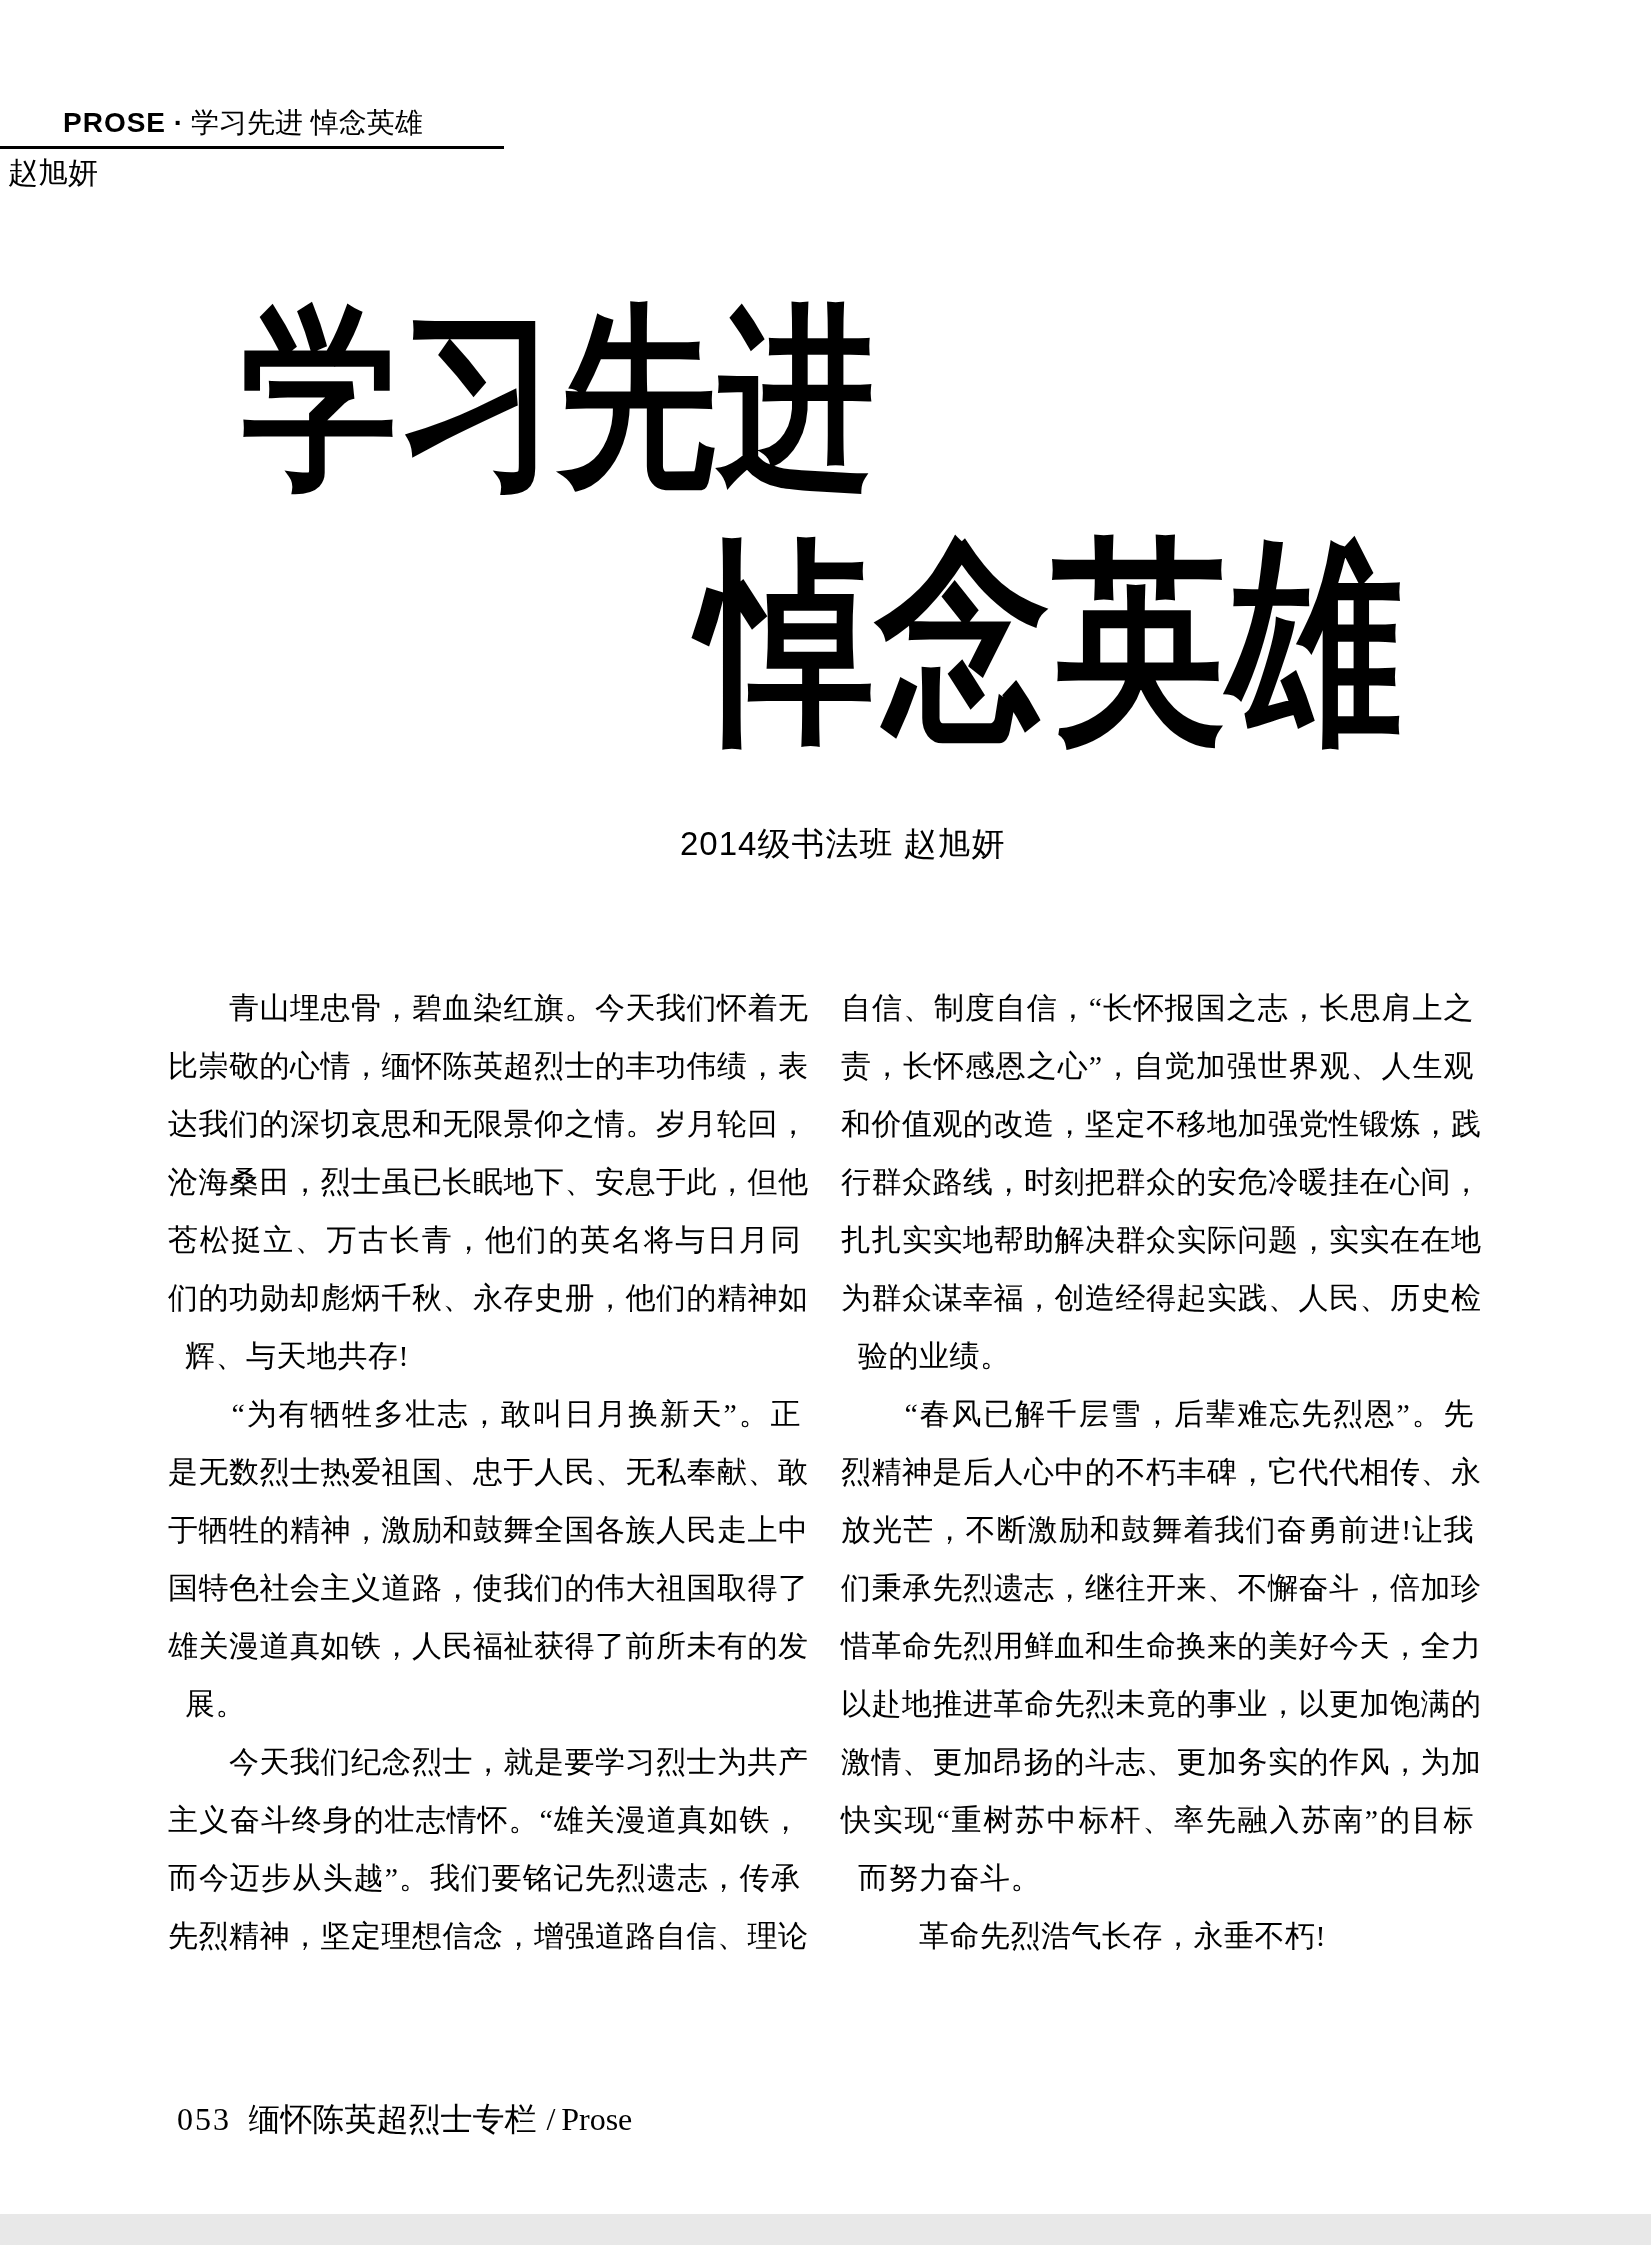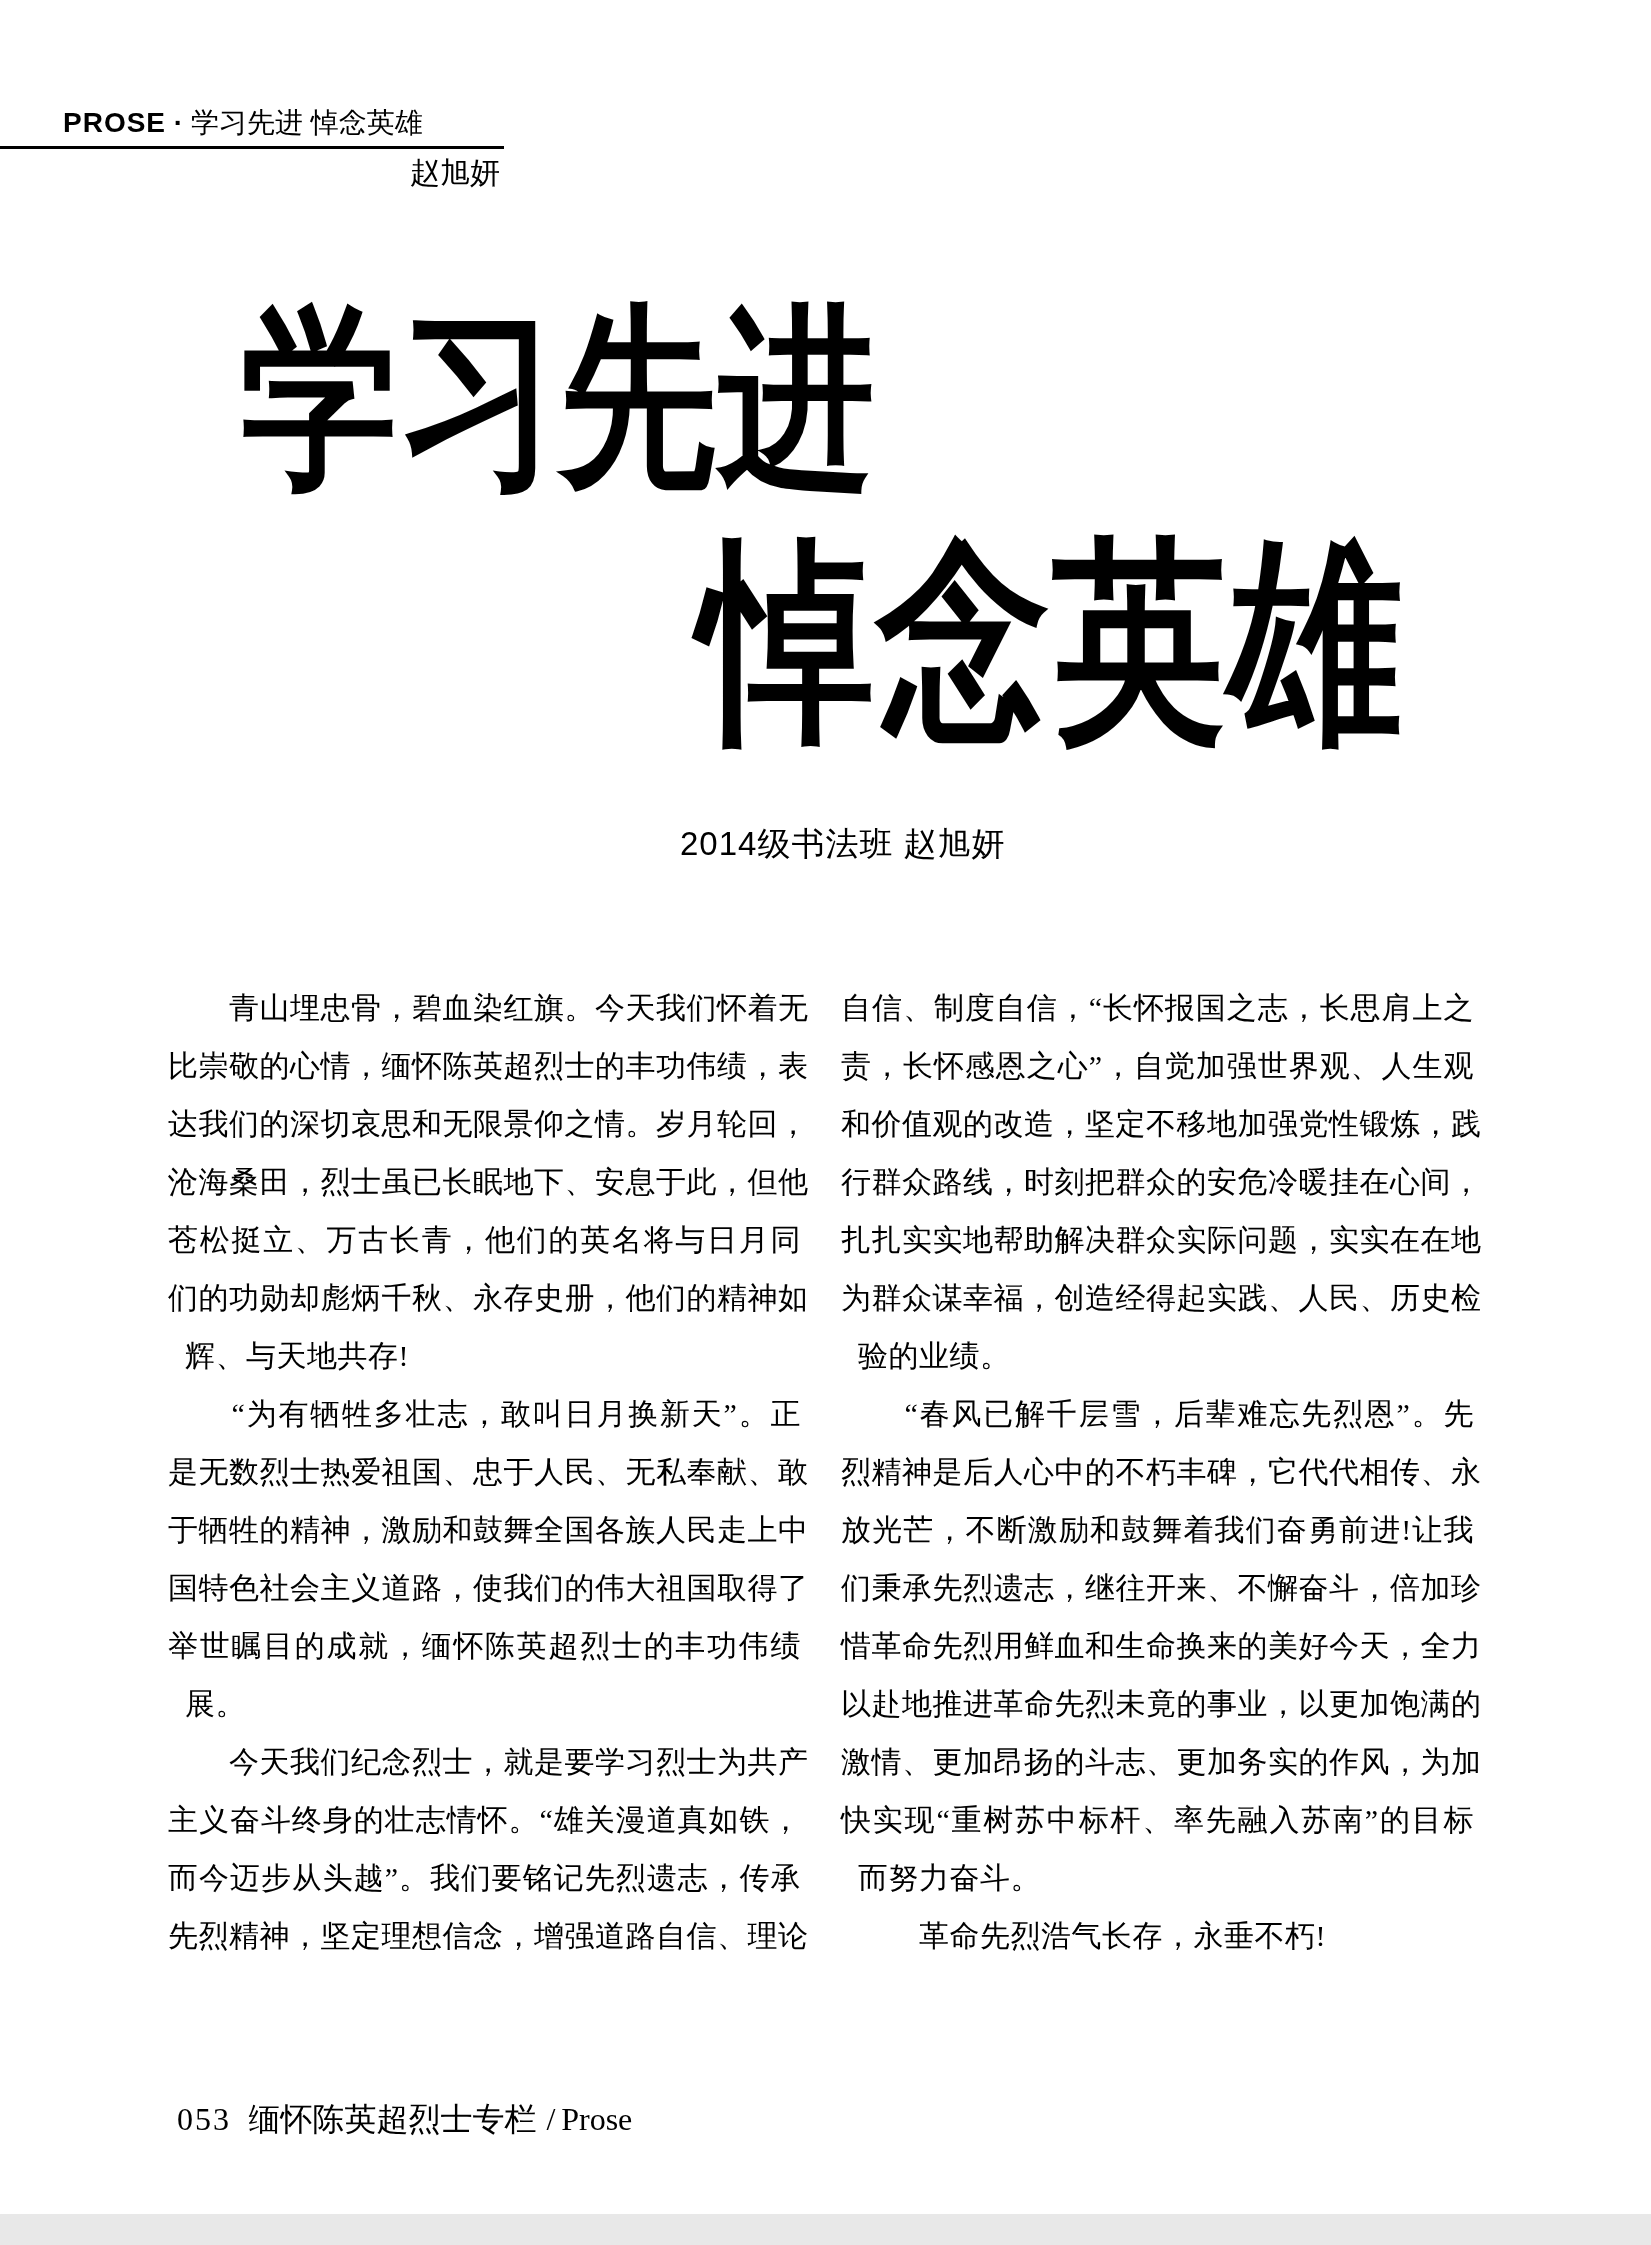--- a/index.html
+++ b/index.html
@@ -18,22 +18,22 @@
     font-family:"Liberation Sans","DejaVu Sans",sans-serif;
     font-size:28px;line-height:33px;white-space:nowrap;
   }
   .m-header .mag{font-weight:800;letter-spacing:1px;}
   .m-header .sep{font-weight:700;padding:0 7.8px;}
   .m-header .sec{font-weight:500;}
   .header-rule{
     position:absolute;left:0;top:146px;width:504px;height:2.9px;background:#000;
   }
   .header-author{
-    position:absolute;left:0;top:154px;width:500px;
-    text-align:right;font-size:30px;line-height:37px;
+    position:absolute;left:8px;top:154px;width:500px;
+    text-align:left;font-size:30px;line-height:37px;
     font-family:Liberation Serif, serif;
   }
 
   
   .big-title{
     position:absolute;
     font-family:"Liberation Sans","DejaVu Sans",sans-serif;
     font-weight:900;
     line-height:1;
     letter-spacing:2px;
@@ -100,21 +100,21 @@
     <div class="tline">比崇敬的心情，缅怀陈英超烈士的丰功伟绩，表</div>
     <div class="tline">达我们的深切哀思和无限景仰之情。岁月轮回，</div>
     <div class="tline">沧海桑田，烈士虽已长眠地下、安息于此，但他</div>
     <div class="tline">苍松挺立、万古长青，他们的英名将与日月同</div>
     <div class="tline">们的功勋却彪炳千秋、永存史册，他们的精神如</div>
     <div class="tline end">辉、与天地共存!</div>
     <div class="tline">　　“为有牺牲多壮志，敢叫日月换新天”。正</div>
     <div class="tline">是无数烈士热爱祖国、忠于人民、无私奉献、敢</div>
     <div class="tline">于牺牲的精神，激励和鼓舞全国各族人民走上中</div>
     <div class="tline">国特色社会主义道路，使我们的伟大祖国取得了</div>
-    <div class="tline">举世瞩目的成就，缅怀陈英超烈士的丰功伟绩</div>
+    <div class="tline">雄关漫道真如铁，人民福祉获得了前所未有的发</div>
     <div class="tline end">展。</div>
     <div class="tline">　　今天我们纪念烈士，就是要学习烈士为共产</div>
     <div class="tline">主义奋斗终身的壮志情怀。“雄关漫道真如铁，</div>
     <div class="tline">而今迈步从头越”。我们要铭记先烈遗志，传承</div>
     <div class="tline">先烈精神，坚定理想信念，增强道路自信、理论</div>
   </div>
 
   <div class="col col-right">
     <div class="tline">自信、制度自信，“长怀报国之志，长思肩上之</div>
     <div class="tline">责，长怀感恩之心”，自觉加强世界观、人生观</div>

